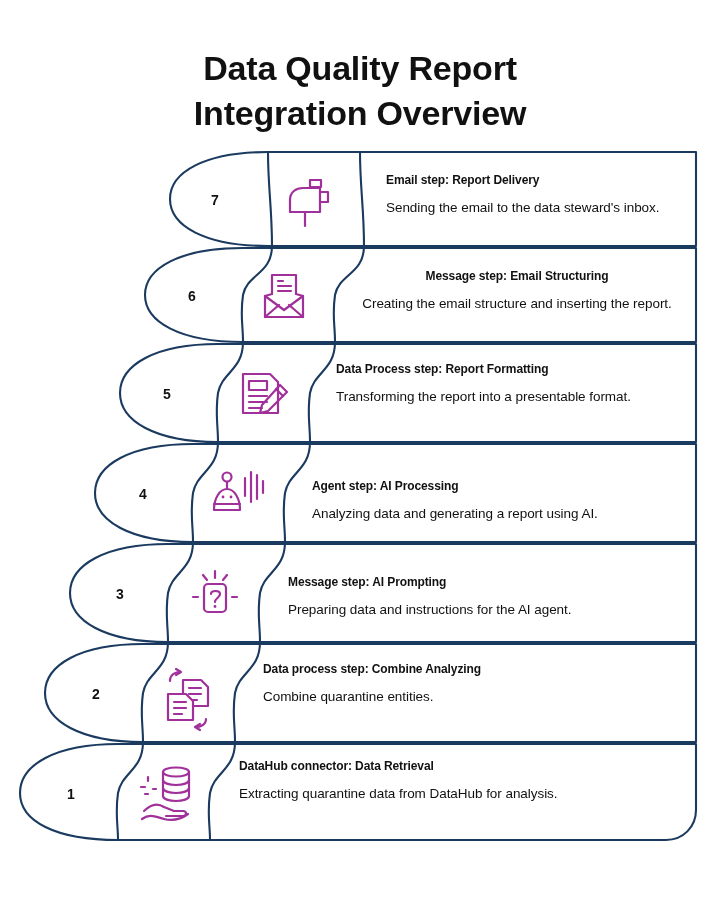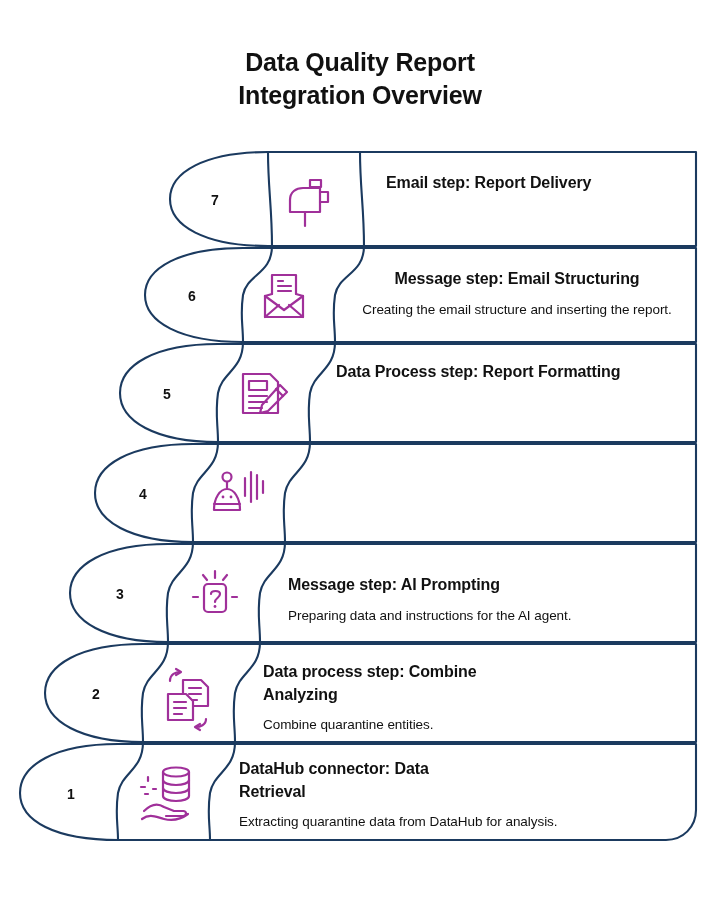--- a/index.html
+++ b/index.html
@@ -7,42 +7,42 @@
   body {
     width:720px; height:924px;
     background:#ffffff;
     font-family:"Liberation Sans", sans-serif;
     color:#111111;
     overflow:hidden;
     position:relative;
   }
   #title {
     text-align:center;
-    font-size:25px;
+    font-size:34px;
     font-weight:bold;
     line-height:1.33;
     color:#111111;
     padding-top:46px;
     letter-spacing:-0.2px;
   }
   #title .t-line { display:block; }
 
   #diagram {
     position:absolute;
     left:0; top:148px;
     width:720px; height:700px;
   }
   #diagram svg { position:absolute; left:0; top:0; }
 
   .row-text {
     position:absolute;
     color:#111111;
   }
   .row-title {
-    font-size:16px;
+    font-size:12px;
     font-weight:bold;
     line-height:1.42;
     margin:0 0 9px 0;
     letter-spacing:-0.1px;
   }
   .row-desc {
     font-size:13.5px;
     font-weight:normal;
     line-height:1.45;
     margin:0;
@@ -252,31 +252,37 @@
   <div class="row-num" style="left:195px; top:44px;">7</div>
   <div class="row-num" style="left:172px; top:140px;">6</div>
   <div class="row-num" style="left:147px; top:238px;">5</div>
   <div class="row-num" style="left:123px; top:338px;">4</div>
   <div class="row-num" style="left:100px; top:438px;">3</div>
   <div class="row-num" style="left:76px;  top:538px;">2</div>
   <div class="row-num" style="left:51px;  top:638px;">1</div>
 
   <div class="row-text" style="left:386px; top:24px; width:300px;">
     <p class="row-title">Email step: Report Delivery</p>
+    <p class="row-desc">Sending the email to the data steward's inbox.</p>
   </div>
 
   <div class="row-text" style="left:361px; top:120px; width:312px;text-align:center;">
     <p class="row-title">Message step: Email Structuring</p>
     <p class="row-desc">Creating the email structure and inserting the report.</p>
   </div>
 
   <div class="row-text" style="left:336px; top:213px; width:300px;">
     <p class="row-title">Data Process step: Report Formatting</p>
-  </div>
-
+    <p class="row-desc">Transforming the report into a presentable format.</p>
+  </div>
+
+  <div class="row-text" style="left:312px; top:330px; width:330px;">
+    <p class="row-title">Agent step: AI Processing</p>
+    <p class="row-desc">Analyzing data and generating a report using AI.</p>
+  </div>
 
   <div class="row-text" style="left:288px; top:426px; width:340px;">
     <p class="row-title">Message step: AI Prompting</p>
     <p class="row-desc">Preparing data and instructions for the AI agent.</p>
   </div>
 
   <div class="row-text" style="left:263px; top:513px; width:240px;">
     <p class="row-title">Data process step: Combine Analyzing</p>
     <p class="row-desc">Combine quarantine entities.</p>
   </div>

